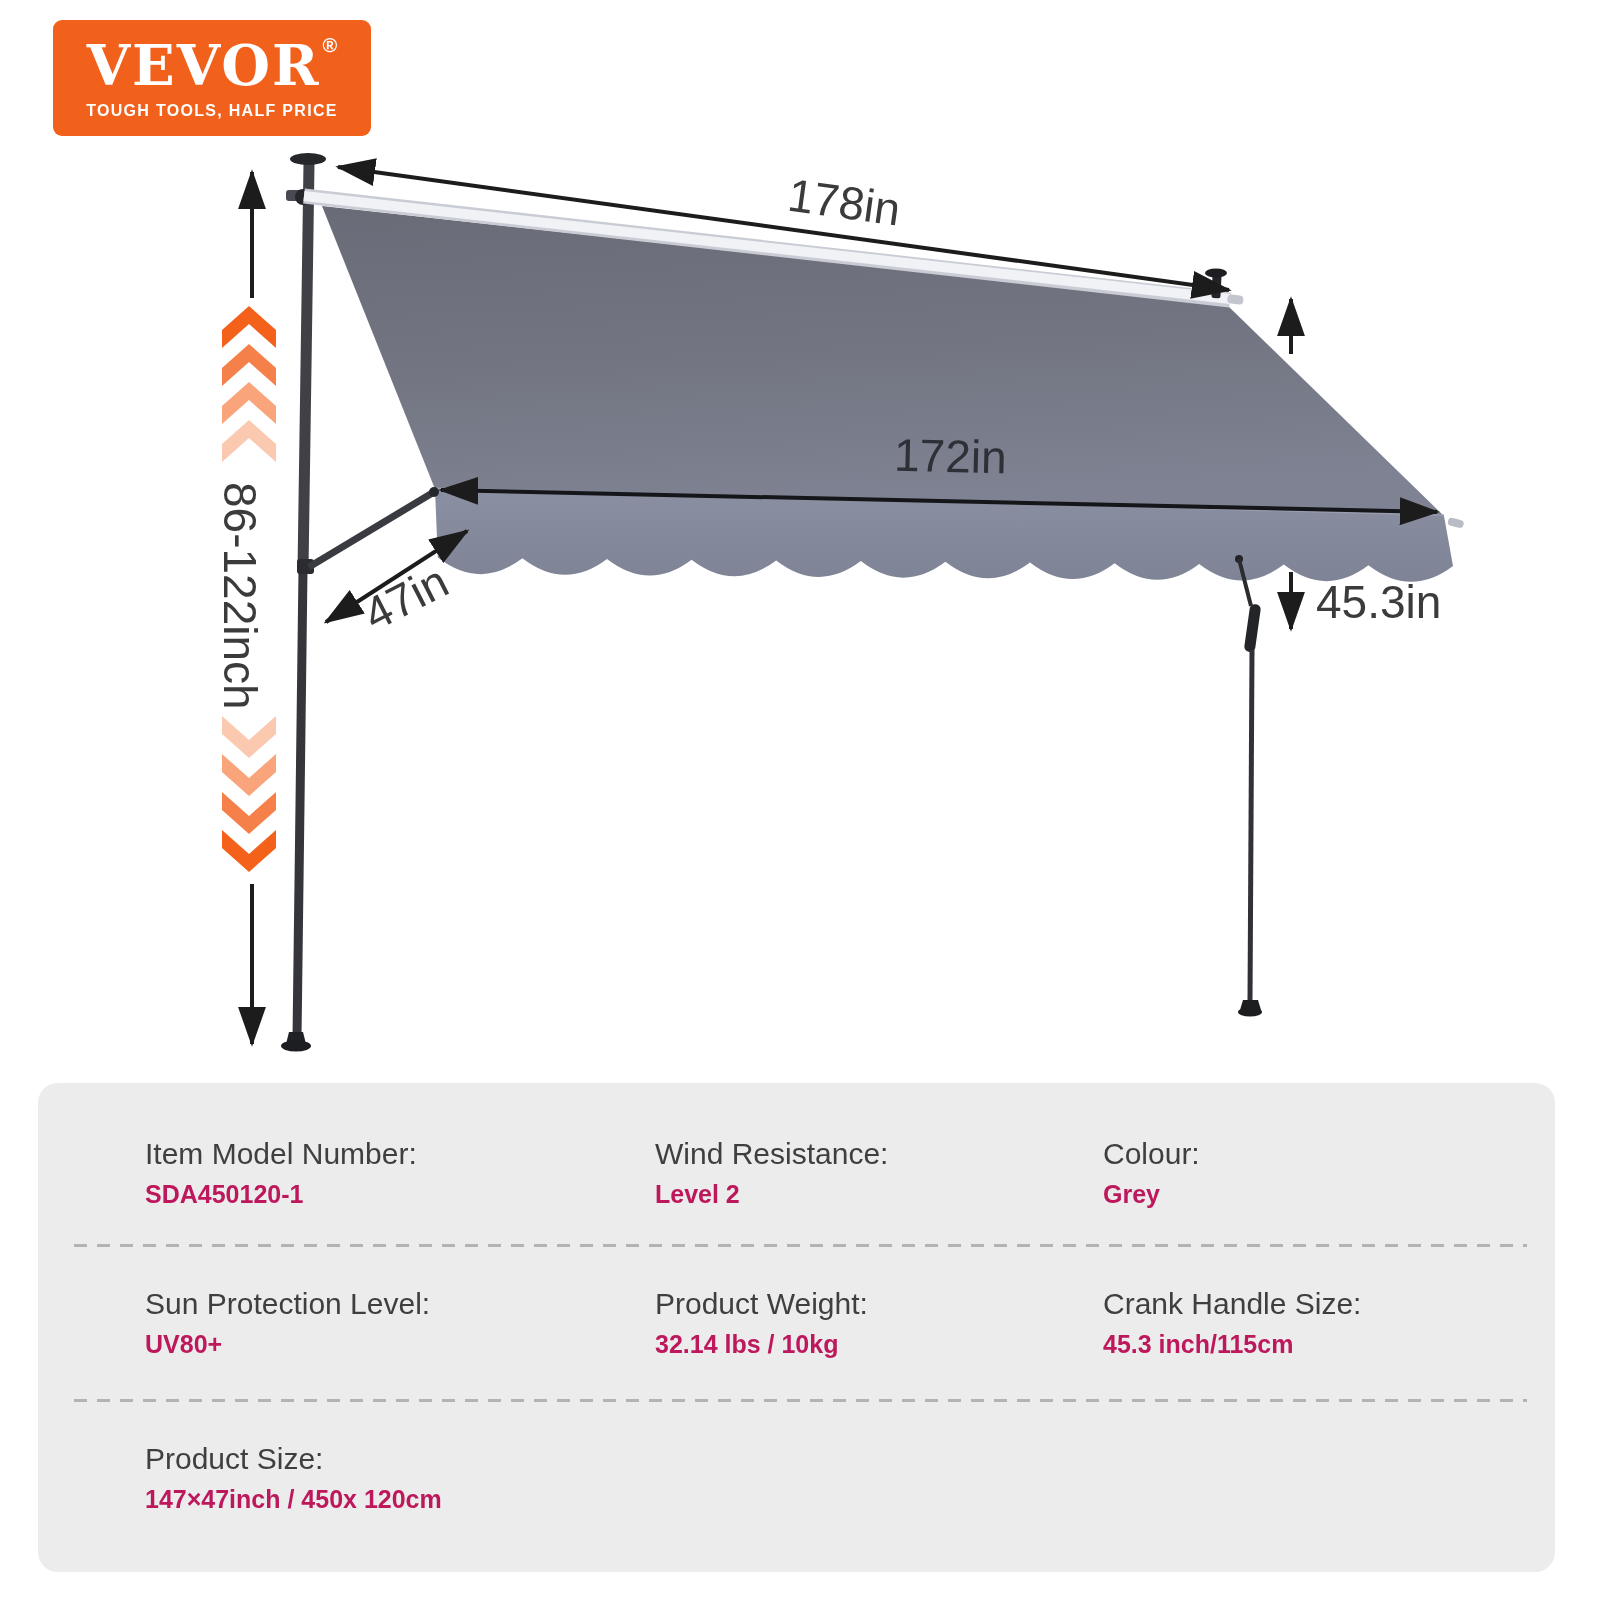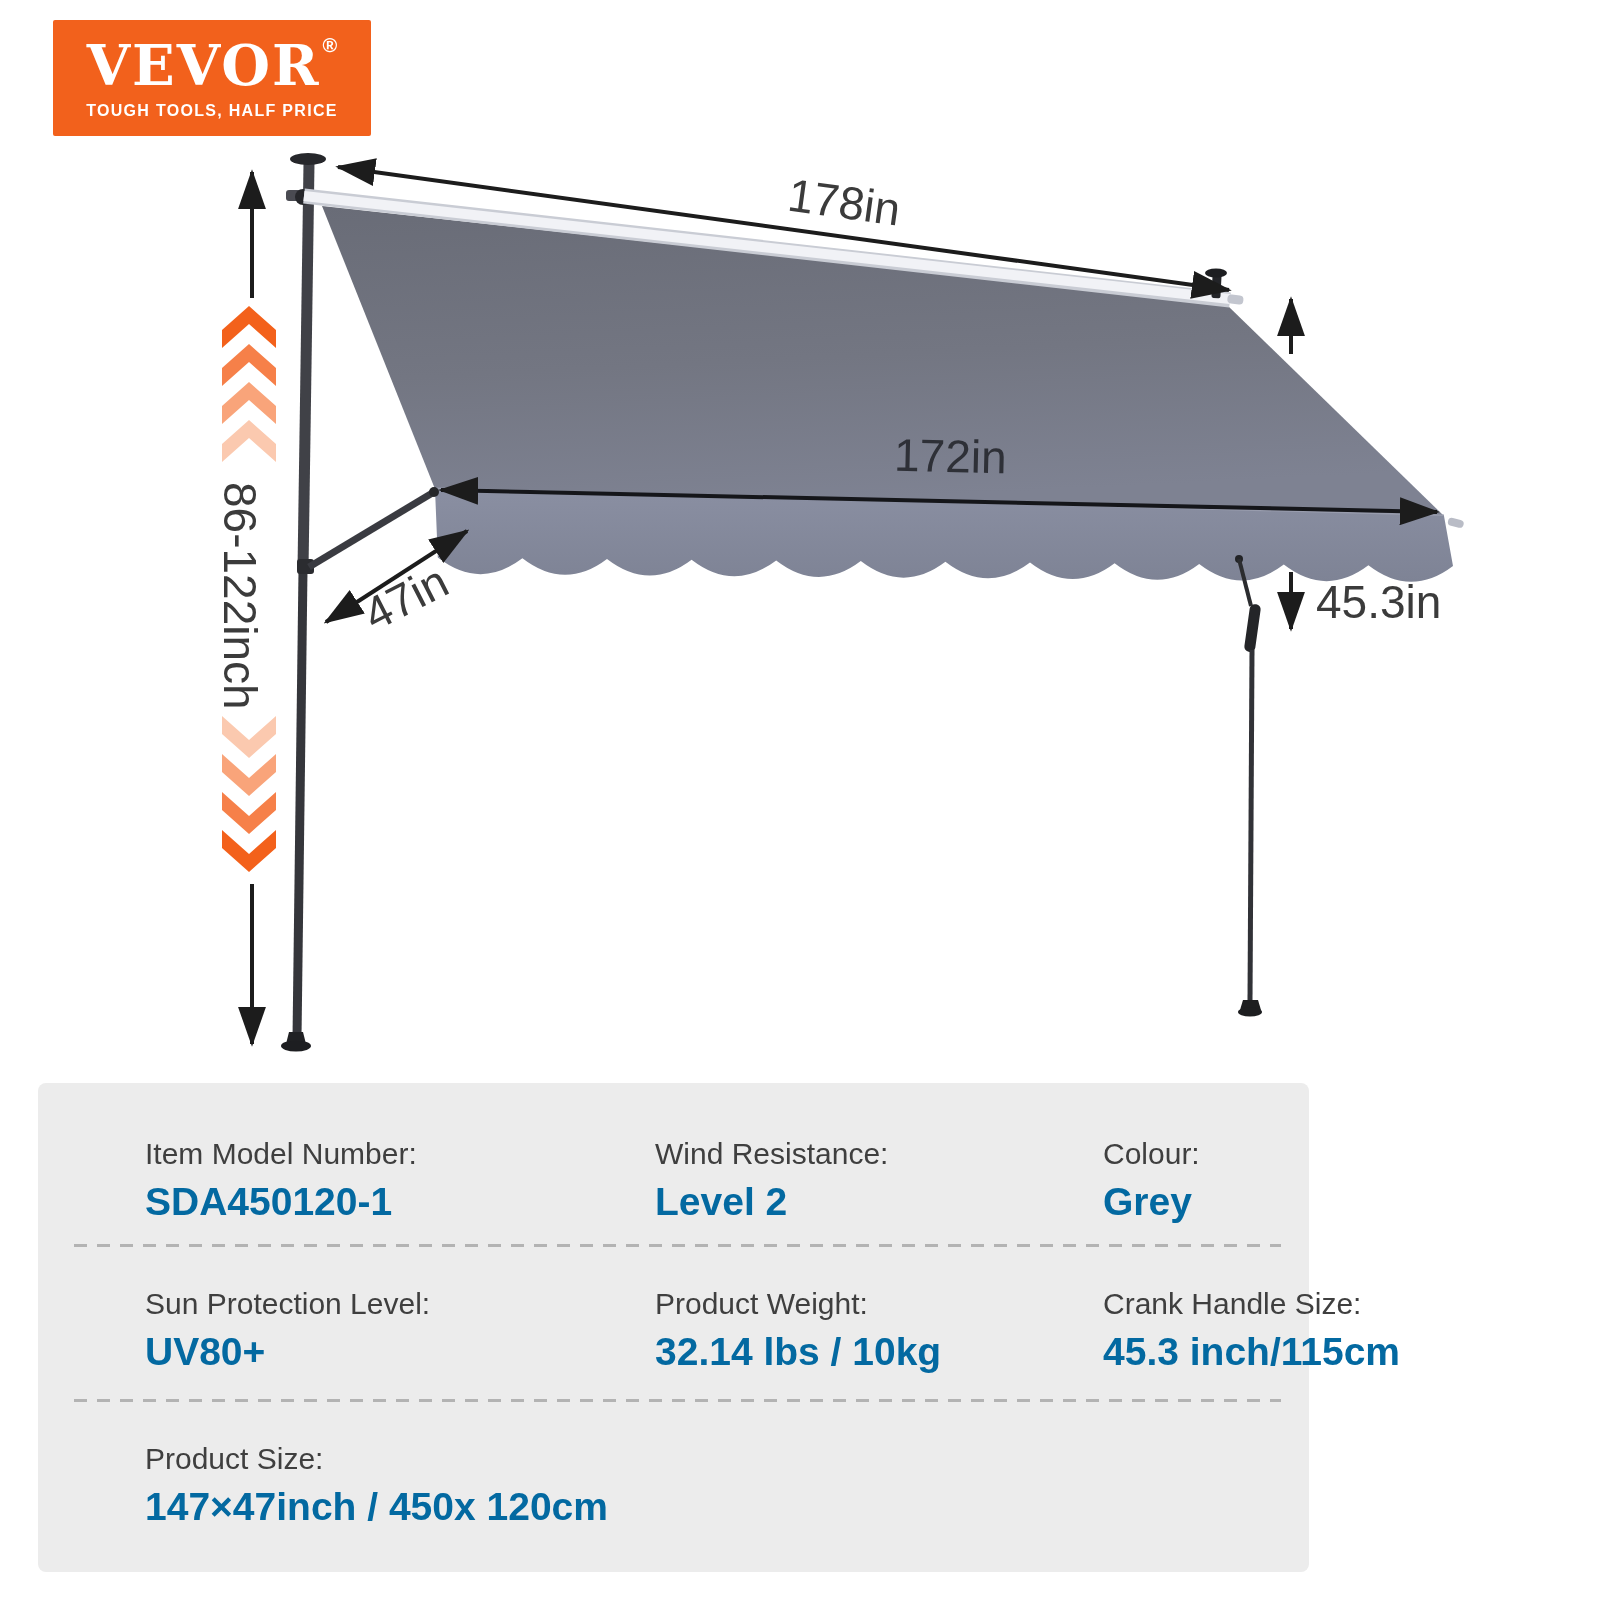--- a/index.html
+++ b/index.html
@@ -1,48 +1,48 @@
 <!DOCTYPE html>
 <html><head>
 <meta charset="utf-8">
 <style>
   html,body{margin:0;padding:0;background:#ffffff;}
   body{width:1600px;height:1600px;position:relative;font-family:"Liberation Sans",sans-serif;overflow:hidden;}
 
   
   .logo{position:absolute;left:53px;top:20px;width:318px;height:116px;background:#F2611C;
-        border-radius:2px;color:#fff;display:flex;flex-direction:column;align-items:center;
+        border-radius:9px;color:#fff;display:flex;flex-direction:column;align-items:center;
         justify-content:center;}
   .brand-row{display:flex;align-items:flex-start;line-height:1;}
   .brand{font-family:"DejaVu Serif","Liberation Serif",serif;font-weight:bold;font-size:56px;
          letter-spacing:2px;line-height:1;}
   .reg{font-size:20px;font-weight:bold;margin-top:-2px;margin-left:2px;}
   .tagline{font-size:16px;font-weight:bold;letter-spacing:1.3px;margin-top:9px;white-space:nowrap;}
 
   
   .diagram{position:absolute;left:0;top:0;width:1600px;height:1080px;}
 
   
-  .spec-table{position:absolute;left:38px;top:1083px;width:1271px;height:489px;
-              background:#ECECEC;border-radius:8px;}
+  .spec-table{position:absolute;left:38px;top:1083px;width:1517px;height:489px;
+              background:#ECECEC;border-radius:20px;}
   .spec-row{position:relative;width:100%;}
   .spec-row.r1{height:164px;}
   .spec-row.r2{height:155px;}
   .spec-row.r3{height:170px;}
   .row-sep{position:absolute;left:36px;right:28px;bottom:0;height:3px;
            background:repeating-linear-gradient(90deg,#b3b3b3 0 13px,transparent 13px 23px);}
   .cell{position:absolute;white-space:nowrap;}
   .r1 .cell{top:56px;}
   .r2 .cell{top:42px;}
   .r3 .cell{top:42px;}
   .col1{left:107px;}
   .col2{left:617px;}
   .col3{left:1065px;}
   .spec-label{font-size:30px;color:#3f3f3f;line-height:1;}
-  .spec-value{font-size:39px;font-weight:bold;color:#0369a1;line-height:1;margin-top:13px;}
+  .spec-value{font-size:25px;font-weight:bold;color:#be185d;line-height:1;margin-top:13px;}
 
   svg text{font-family:"Liberation Sans",sans-serif;}
 </style>
 </head>
 <body>
 
 <div class="logo">
   <div class="brand-row">
     <span class="brand">VEVOR</span>
     <span class="reg">®</span>

